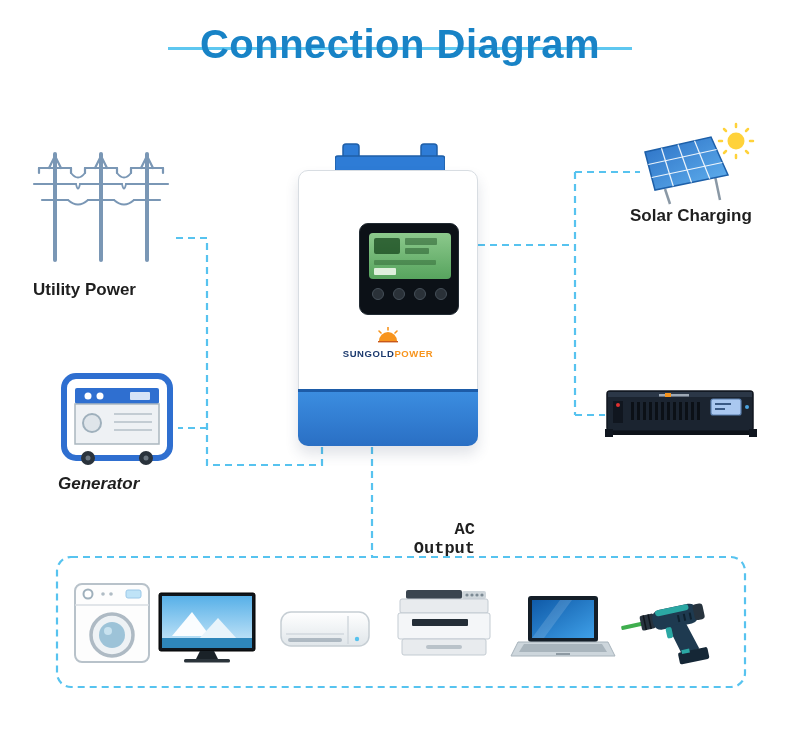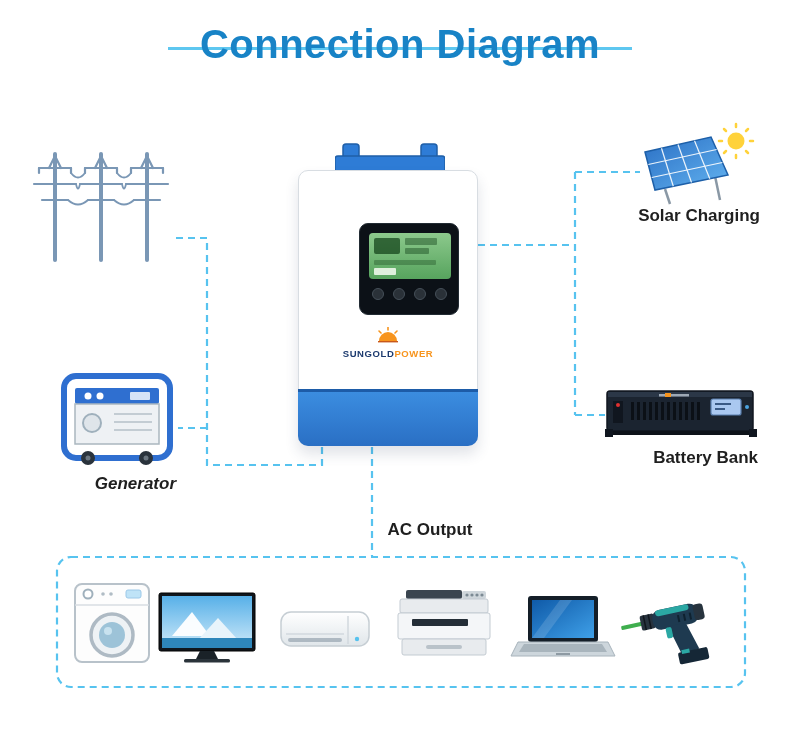--- a/index.html
+++ b/index.html
@@ -9,21 +9,21 @@
   
   .title-line { position: absolute; left: 168px; top: 47px; width: 464px; height: 3px; background: #5ec7f0; z-index: 1; }
   .page-title { position: absolute; left: 0; top: 22px; width: 100%; text-align: center;
     font-size: 40px; font-weight: 700; color: #1883c6; letter-spacing: .5px; z-index: 2; }
 
   
   .wires { position: absolute; left: 0; top: 0; z-index: 0; }
   .wires path, .wires rect { fill: none; stroke: #57c3ef; stroke-width: 2.2; stroke-dasharray: 7 5; }
 
   
-  .label { position: absolute; font-size: 17px; font-weight: 700; color: #1f1f1f; text-align: right; }
+  .label { position: absolute; font-size: 17px; font-weight: 700; color: #1f1f1f; text-align: left; }
 
   .icon-wrap { position: absolute; }
   .icon-wrap svg { overflow: visible; display: block; }
 
   
   .bracket { position: absolute; left: 335px; top: 142px; z-index: 2; }
   .inverter-body { position: absolute; left: 298px; top: 170px; width: 180px; height: 276px;
     background: #ffffff; border: 1px solid #d8dde2; border-radius: 10px;
     box-shadow: 0 8px 14px rgba(40,60,90,.14); z-index: 3; }
   .inverter-screen { position: absolute; left: 60px; top: 52px; width: 100px; height: 92px;
@@ -99,20 +99,21 @@
           <path d="M38 35 Q45 44 52 35"></path>
             <path d="M84 35 Q91 44 98 35"></path>
           <path d="M43 46 Q45 55 47 46"></path>
             <path d="M89 46 Q91 55 93 46"></path>
           <path d="M35 62 Q45 71 55 62"></path>
             <path d="M81 62 Q91 71 101 62"></path>
         </g>
       </g>
     </svg>
   </div>
+  <div class="label" style="left:33px; top:280px; width:140px;">Utility Power</div>
 
   <div class="icon-wrap" style="left:58px; top:370px;">
     <svg width="118" height="96" viewBox="0 0 118 96">
       <rect x="6" y="6" width="106" height="82" rx="12" fill="none" stroke="#2f6fd0" stroke-width="6"></rect>
       <rect x="17" y="18" width="84" height="16" rx="2" fill="#2f6fd0"></rect>
       <circle cx="30" cy="26" r="3.5" fill="#ffffff"></circle>
       <circle cx="42" cy="26" r="3.5" fill="#ffffff"></circle>
       <rect x="72" y="22" width="20" height="8" rx="1" fill="#d6e4f7"></rect>
       <rect x="17" y="34" width="84" height="40" fill="#eef1f4" stroke="#aab6bf" stroke-width="1.5"></rect>
       <circle cx="34" cy="53" r="9" fill="#dfe5ea" stroke="#9fb0bc" stroke-width="2"></circle>
@@ -193,21 +194,20 @@
       <rect x="60" y="10" width="6" height="4" fill="#f7941d"></rect>
       <rect x="106" y="16" width="30" height="16" rx="2" fill="#aac8f0" stroke="#5a7fae" stroke-width="1.2"></rect>
       <rect x="110" y="20" width="16" height="2" fill="#3a5a85"></rect>
         <rect x="110" y="25" width="10" height="2" fill="#3a5a85"></rect>
       <circle cx="142" cy="24" r="2" fill="#4aa3e0"></circle>
       <rect x="6" y="48" width="138" height="4" fill="#0d1219"></rect>
       <rect x="0" y="46" width="8" height="8" fill="#10161f"></rect>
         <rect x="144" y="46" width="8" height="8" fill="#10161f"></rect>
     </svg>
   </div>
-  <div class="label" style="left:628px; top:448px; width:130px;">Battery Bank</div>
 
   <div class="bracket">
     <svg width="110" height="34" viewBox="0 0 110 34">
       <rect x="8" y="2" width="16" height="16" rx="3" fill="#2e7cd6" stroke="#1f5fa8" stroke-width="1.5"></rect>
       <rect x="86" y="2" width="16" height="16" rx="3" fill="#2e7cd6" stroke="#1f5fa8" stroke-width="1.5"></rect>
       <rect x="0" y="14" width="110" height="20" rx="3" fill="#2e7cd6" stroke="#1f5fa8" stroke-width="1.5"></rect>
     </svg>
   </div>
 
   <div class="inverter-body">
@@ -236,21 +236,21 @@
         </g>
         <rect x="3" y="14" width="20" height="1.4" fill="#c8581a"></rect>
       </svg>
       <div class="brand-text">
         <span class="brand-sungold">SUNGOLD</span><span class="brand-power">POWER</span>
       </div>
     </div>
     <div class="blue-panel"></div>
   </div>
 
-  <div class="label" style="left:385px; top:520px; width:90px; text-align:center;">AC Output</div>
+  <div class="label" style="left:385px; top:520px; width:90px; text-align:right;font-family:Liberation Mono, monospace;">AC Output</div>
 
   <div class="icon-wrap" style="left:72px; top:580px;">
     <svg width="82" height="86" viewBox="0 0 82 86">
       <rect x="3" y="4" width="74" height="78" rx="7" fill="#fdfdfd" stroke="#b8c2ca" stroke-width="2"></rect>
       <line x1="3" y1="25" x2="77" y2="25" stroke="#d7dde2" stroke-width="1.5"></line>
       <circle cx="16" cy="14" r="4.5" fill="#ffffff" stroke="#9fb0bc" stroke-width="2"></circle>
       <circle cx="31" cy="14" r="1.8" fill="#b0bcc5"></circle>
         <circle cx="39" cy="14" r="1.8" fill="#b0bcc5"></circle>
       <rect x="54" y="10" width="15" height="8" rx="2" fill="#bfe3f7" stroke="#9cc8e8"></rect>
       <circle cx="40" cy="55" r="21" fill="#eef2f5" stroke="#aebac4" stroke-width="3.5"></circle>

